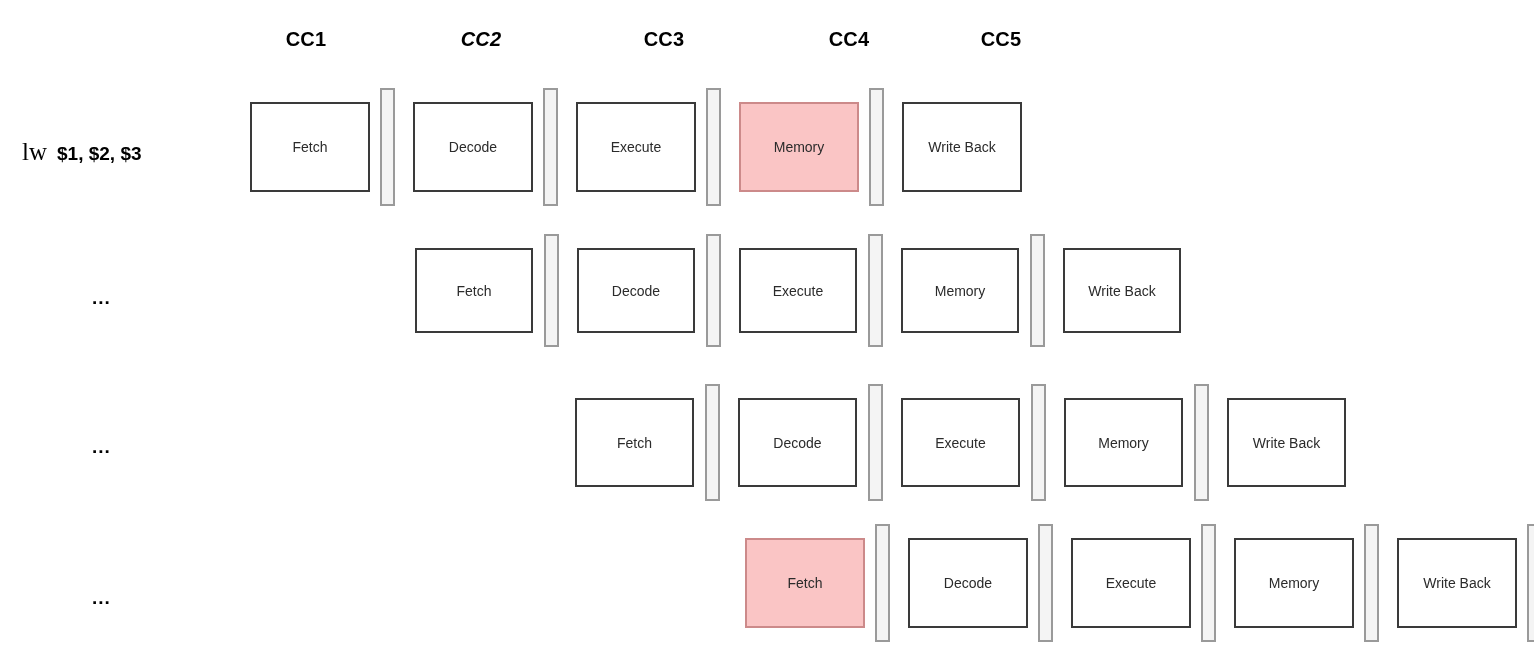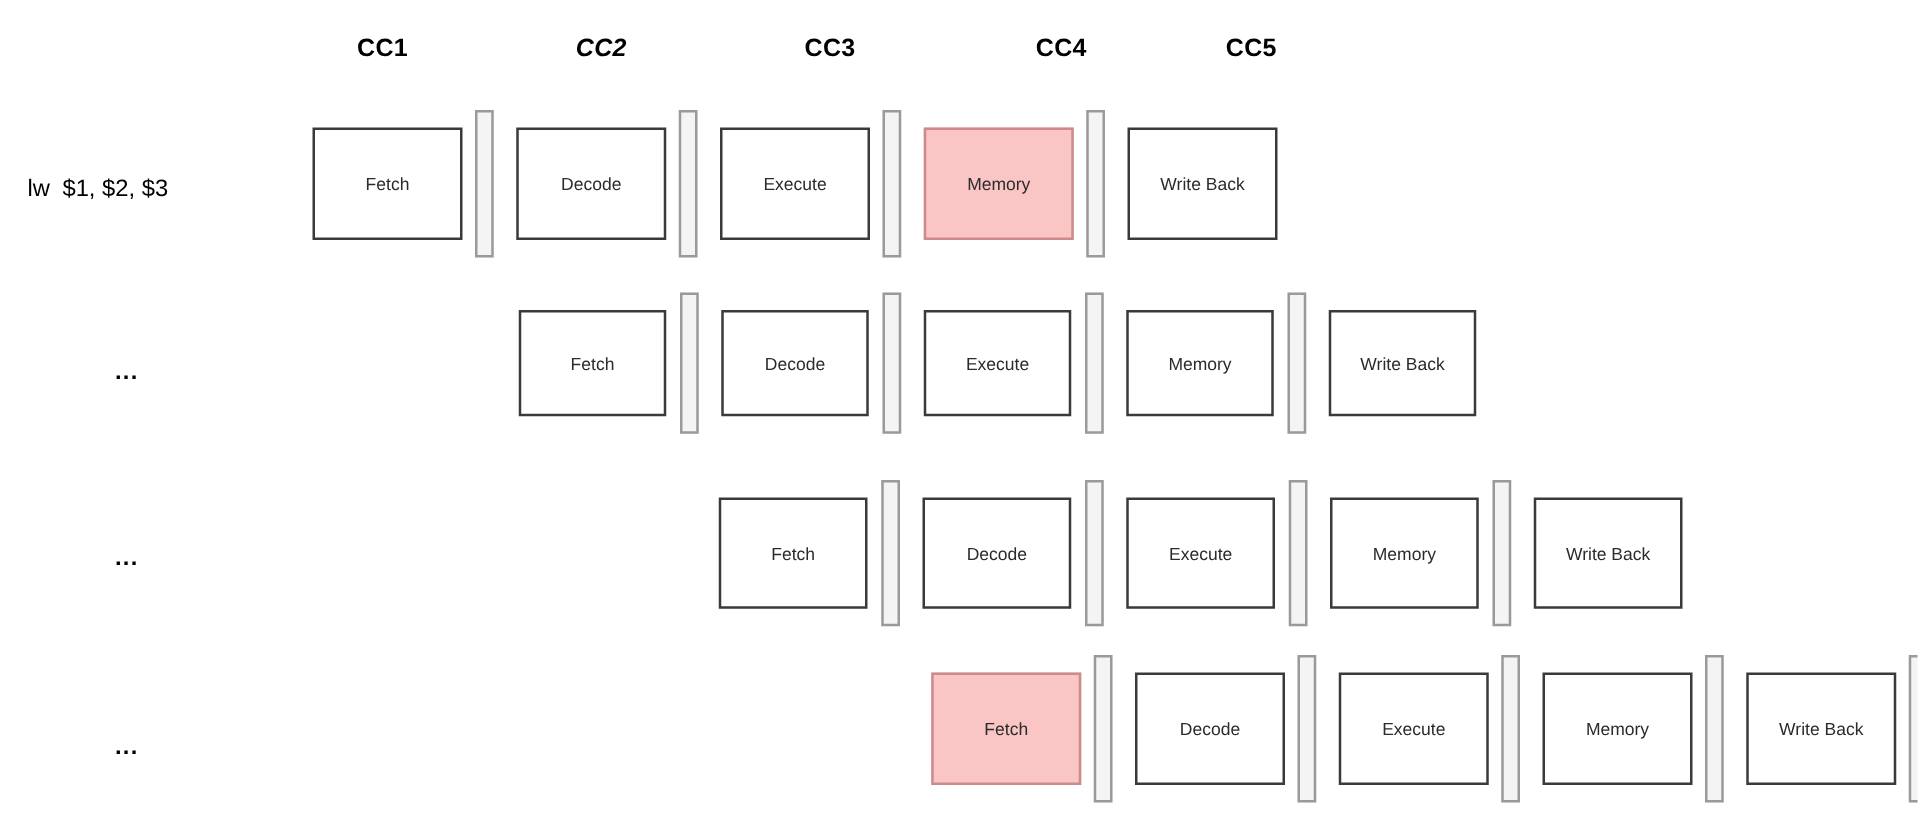--- a/index.html
+++ b/index.html
@@ -34,27 +34,28 @@
   }
 
   
   .row-label {
     position: absolute;
     white-space: nowrap;
     color: #000000;
     transform: translateY(-50%);
   }
   .row-label .mnemonic {
-    font-size: 19px;
+    font-size: 25px;
     font-weight: normal;
     vertical-align: baseline;
+    font-family: Liberation Serif, serif;
   }
   .row-label .operands {
     font-size: 19px;
-    font-weight: normal;
+    font-weight: bold;
     margin-left: 10px;
   }
   .row-label.ellipsis {
     font-size: 19px;
     font-weight: bold;
     letter-spacing: 1px;
   }
 
   
   .stage-box {

